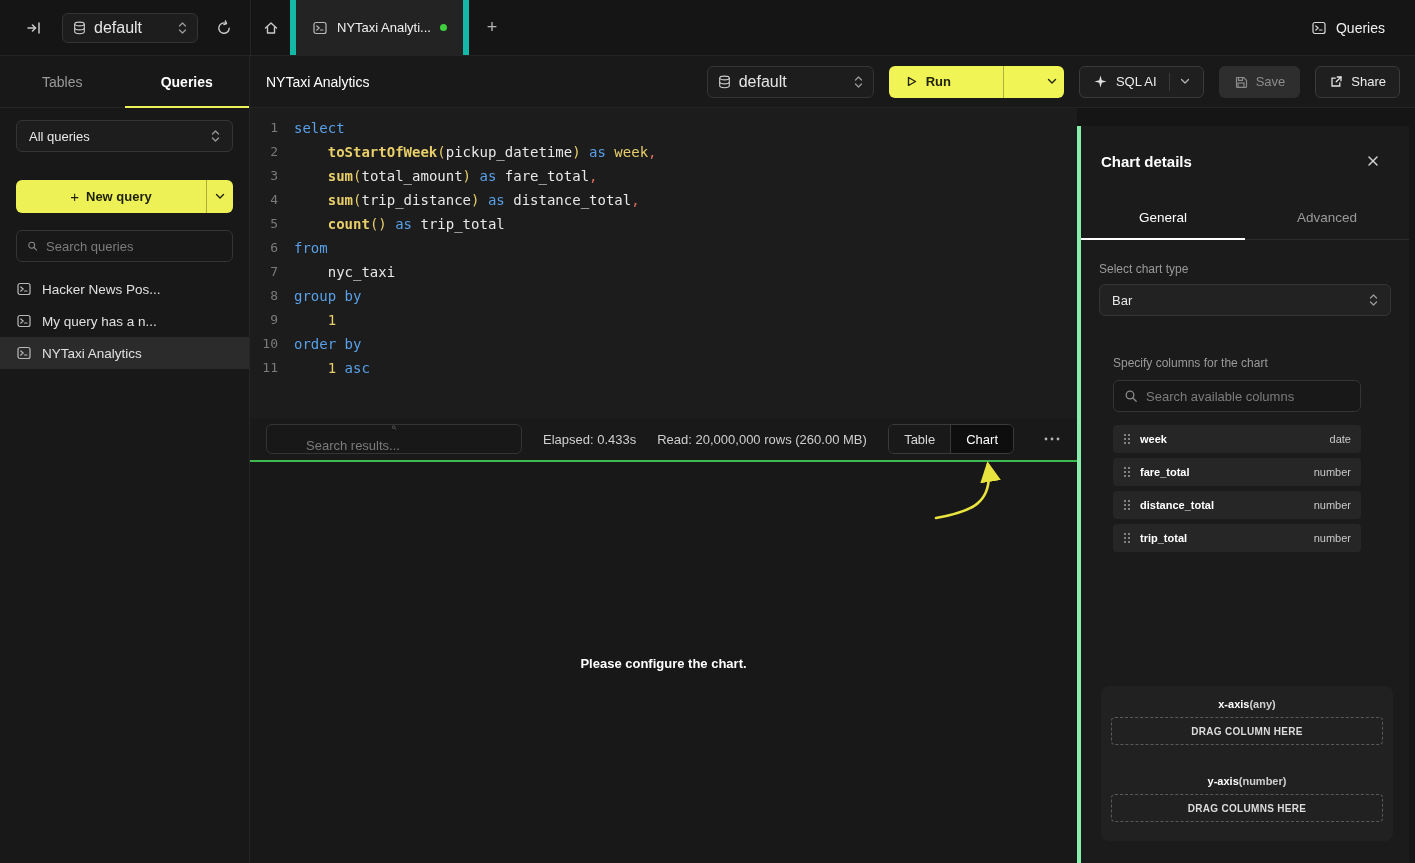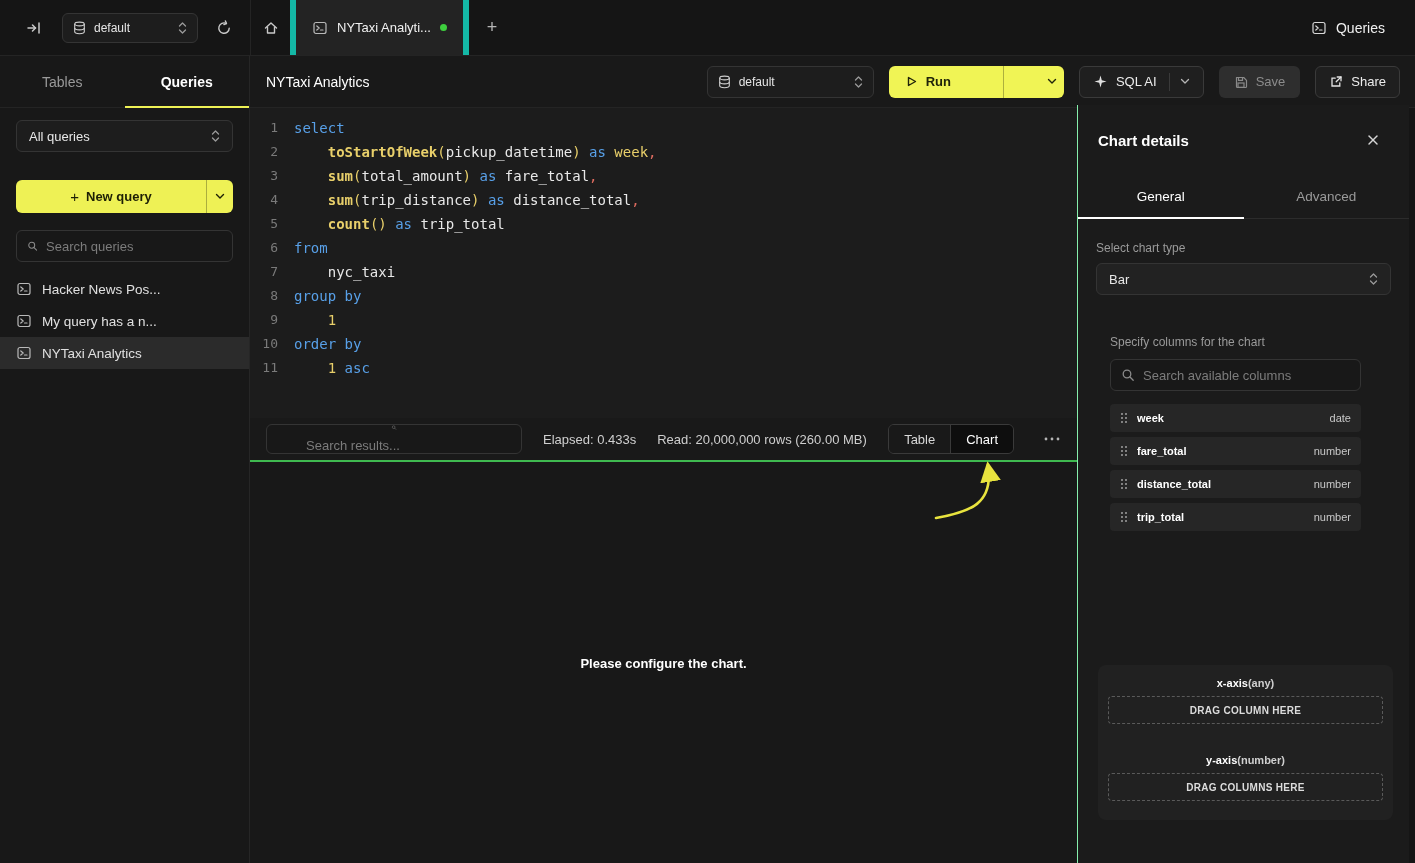--- a/index.html
+++ b/index.html
@@ -6,21 +6,21 @@
   html,body { width:1415px; height:863px; background:#151515; overflow:hidden;
               font-family:"Liberation Sans",sans-serif; color:#e6e6e6; }
   #app { position:relative; width:1415px; height:863px; }
 
   
   .topbar { position:absolute; top:0; left:0; width:1415px; height:56px; background:#151515;
             border-bottom:1px solid #242424; display:flex; align-items:center; }
   .topbar-left { width:250px; height:100%; display:flex; align-items:center; padding-left:20px; flex:none; }
   .iconbtn { display:flex; align-items:center; justify-content:center; width:28px; height:28px; cursor:pointer; }
   .pill { height:30px; background:#1d1d1d; border:1px solid #343434; border-radius:6px;
-          display:flex; align-items:center; gap:8px; padding:0 10px; font-size:12px; color:#e6e6e6; cursor:pointer; }
+          display:flex; align-items:center; gap:8px; padding:0 10px; font-size:16px; color:#e6e6e6; cursor:pointer; }
   .topbar-left .pill { margin-left:14px; width:136px; }
   .pill .grow { flex:1; }
   .topbar-left .iconbtn.refresh { margin-left:12px; }
   .tabstrip { height:100%; display:flex; flex:none; }
   .tab { height:100%; display:flex; align-items:center; justify-content:center; border-right:6px solid #14b8a6; cursor:pointer; }
   .tab.home { width:46px; border-left:1px solid #242424; }
   .tab.doc { background:#232323; padding:0 16px; gap:9px; font-size:13px; color:#f0f0f0; }
   .tab.plus { width:46px; font-size:18px; color:#b5b5b5; border-right:none; }
   .green-dot { width:7px; height:7px; border-radius:50%; background:#3ecf3e; flex:none; }
   .topbar-right { margin-left:auto; display:flex; align-items:center; padding-right:30px; }
@@ -91,21 +91,21 @@
   .seg.active { background:#0e0e0e; color:#ffffff; }
   .seg-divider { width:1px; background:#3a3a3a; }
   .more-btn { width:30px; height:30px; display:flex; align-items:center; justify-content:center; cursor:pointer; margin-left:2px; }
 
   
   .chart-area { position:absolute; left:250px; top:460px; width:827px; bottom:0; background:#181818; border-top:2px solid #3fb950; }
   .chart-msg { position:absolute; top:194px; left:0; width:100%; text-align:center; font-size:13px; font-weight:bold; color:#ffffff; }
   .annot-arrow { position:absolute; left:900px; top:448px; pointer-events:none; z-index:5; }
 
   
-  .right-panel { position:absolute; left:1077px; top:105px; width:332px; bottom:0; background:#1b1b1b; border-left:1px solid #86efac; }
+  .right-panel { position:absolute; left:1077px; top:126px; width:332px; bottom:0; background:#1b1b1b; border-left:4px solid #86efac; }
   .panel-header { height:70px; display:flex; align-items:center; padding:0 24px 0 20px; }
   .panel-title { font-size:15px; font-weight:bold; color:#ffffff; }
   .panel-close { margin-left:auto; width:24px; height:24px; display:flex; align-items:center; justify-content:center; cursor:pointer; }
   .panel-tabs { height:44px; display:flex; border-bottom:1px solid #2c2c2c; }
   .panel-tab { flex:1; display:flex; align-items:center; justify-content:center; font-size:13.5px; color:#9a9a9a; cursor:pointer; position:relative; }
   .panel-tab.active { color:#ffffff; }
   .panel-tab.active::after { content:""; position:absolute; left:0; right:0; bottom:-1px; height:2px; background:#ffffff; }
   .panel-body { padding:0 18px; }
   .field-label { margin-top:22px; font-size:12px; color:#9a9a9a; }
   .chart-type-select { margin-top:8px; height:32px; background:#222222; }

